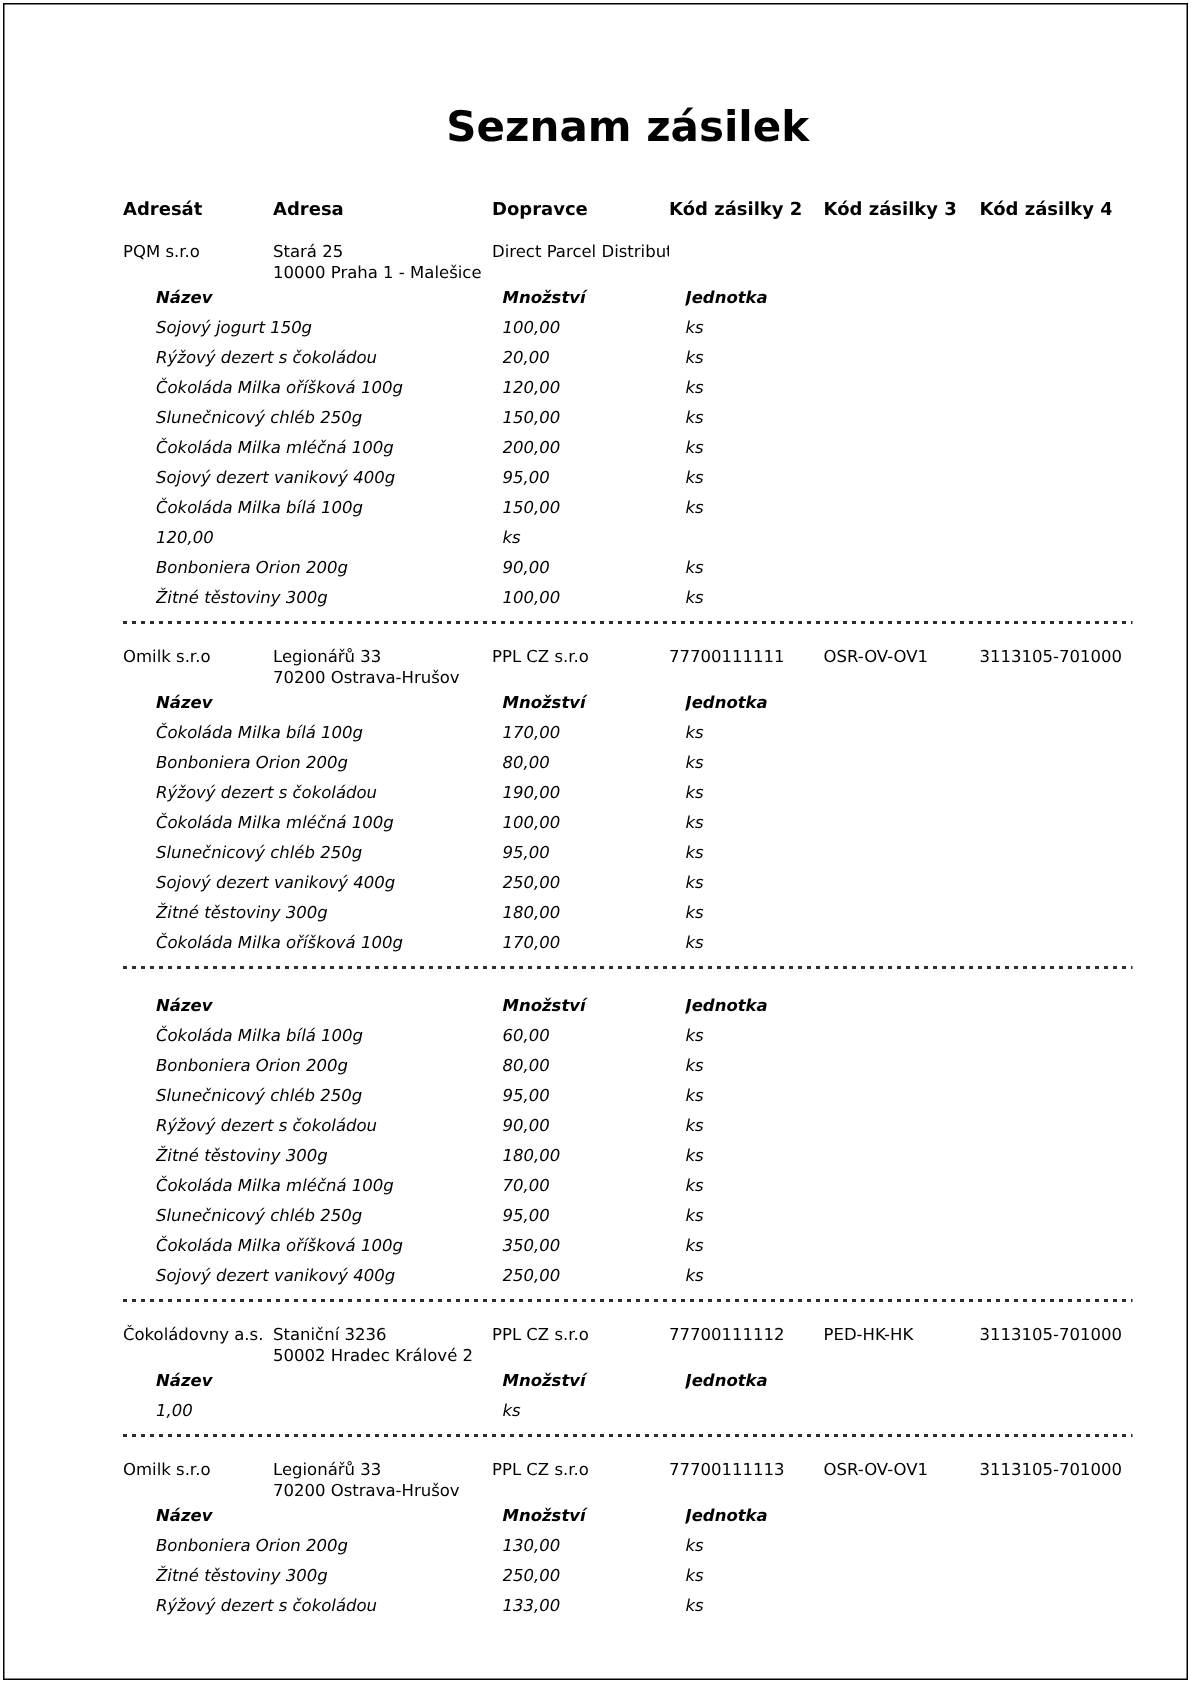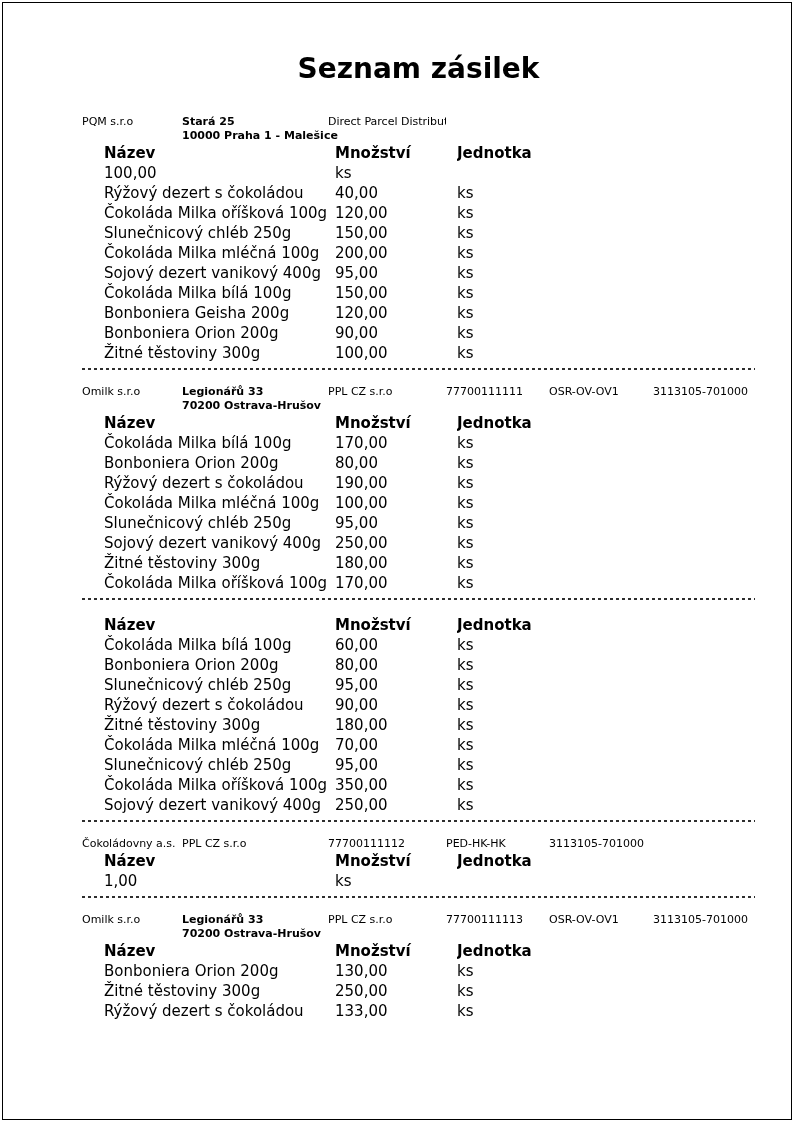--- a/index.html
+++ b/index.html
@@ -17,21 +17,21 @@
   }
   .page-border {
     position: absolute;
     inset: 2px;
     border: 1px solid #000000;
     pointer-events: none;
   }
   .content {
     position: absolute;
     left: 82px;
-    top: 0;
+    top: 16px;
     width: 673px;
   }
   .title {
     margin: 52px 0 30px 0;
     text-align: center;
     font-size: 28px;
     font-weight: bold;
     letter-spacing: 0px;
   }
   .main-header {
@@ -51,27 +51,28 @@
     display: grid;
     grid-template-columns: 100px 146px 118px 103px 104px 102px;
     font-size: 11px;
     line-height: 14px;
     margin-top: 1px;
   }
   .ship-row .cell {
     overflow: hidden;
     white-space: nowrap;
   }
-  .ship-row .cell.address { overflow: visible; font-weight: bold; }
+  .ship-row .cell.address { overflow: visible; }
   .items-table { margin-left: 22px; }
   .item-header, .item-row {
     display: grid;
     grid-template-columns: 231px 122px 298px;
-    font-size: 15px;
+    font-size: 11px;
     line-height: 20px;
+    font-style: italic;
   }
   .item-header { font-weight: bold; }
   .item-header .cell, .item-row .cell {
     overflow: hidden;
     white-space: nowrap;
   }
   .sep {
     height: 2px;
     width: 673px;
     margin: 5px 0 15px 0;
@@ -80,20 +81,28 @@
 </style>
 </head>
 <body>
 
 <div class="page-border"></div>
 
 <div class="content">
 
   <div class="title">Seznam zásilek</div>
 
+  <div class="main-header">
+    <div class="cell">Adresát</div>
+    <div class="cell">Adresa</div>
+    <div class="cell">Dopravce</div>
+    <div class="cell hclip">Kód zásilky 2</div>
+    <div class="cell">Kód zásilky 3</div>
+    <div class="cell hclip">Kód zásilky 4</div>
+  </div>
 
   <div id="shipments">
   <div class="shipment">
     <div class="ship-row">
       <div class="cell">PQM s.r.o</div>
       <div class="cell address">
         <div>Stará 25</div>
         <div>10000 Praha 1 - Malešice</div>
       </div>
       <div class="cell">Direct Parcel Distribut</div>
@@ -102,27 +111,28 @@
       <div class="cell"></div>
     </div>
     <div class="items-table">
       <div class="item-header">
         <div class="cell">Název</div>
         <div class="cell">Množství</div>
         <div class="cell">Jednotka</div>
       </div>
       <div class="items">
   <div class="item-row">
+    <div class="cell">Sojový jogurt 150g</div>
     <div class="cell">100,00</div>
     <div class="cell">ks</div>
   </div>
 
   <div class="item-row">
     <div class="cell">Rýžový dezert s čokoládou</div>
-    <div class="cell">40,00</div>
+    <div class="cell">20,00</div>
     <div class="cell">ks</div>
   </div>
 
   <div class="item-row">
     <div class="cell">Čokoláda Milka oříšková 100g</div>
     <div class="cell">120,00</div>
     <div class="cell">ks</div>
   </div>
 
   <div class="item-row">
@@ -143,21 +153,20 @@
     <div class="cell">ks</div>
   </div>
 
   <div class="item-row">
     <div class="cell">Čokoláda Milka bílá 100g</div>
     <div class="cell">150,00</div>
     <div class="cell">ks</div>
   </div>
 
   <div class="item-row">
-    <div class="cell">Bonboniera Geisha 200g</div>
     <div class="cell">120,00</div>
     <div class="cell">ks</div>
   </div>
 
   <div class="item-row">
     <div class="cell">Bonboniera Orion 200g</div>
     <div class="cell">90,00</div>
     <div class="cell">ks</div>
   </div>
 
@@ -305,20 +314,24 @@
     <div class="cell">ks</div>
   </div>
 </div>
     </div>
     <div class="sep"></div>
   </div>
 
   <div class="shipment">
     <div class="ship-row">
       <div class="cell">Čokoládovny a.s.</div>
+      <div class="cell address">
+        <div>Staniční 3236</div>
+        <div>50002 Hradec Králové 2</div>
+      </div>
       <div class="cell">PPL CZ s.r.o</div>
       <div class="cell">77700111112</div>
       <div class="cell">PED-HK-HK</div>
       <div class="cell">3113105-701000</div>
     </div>
     <div class="items-table">
       <div class="item-header">
         <div class="cell">Název</div>
         <div class="cell">Množství</div>
         <div class="cell">Jednotka</div>

